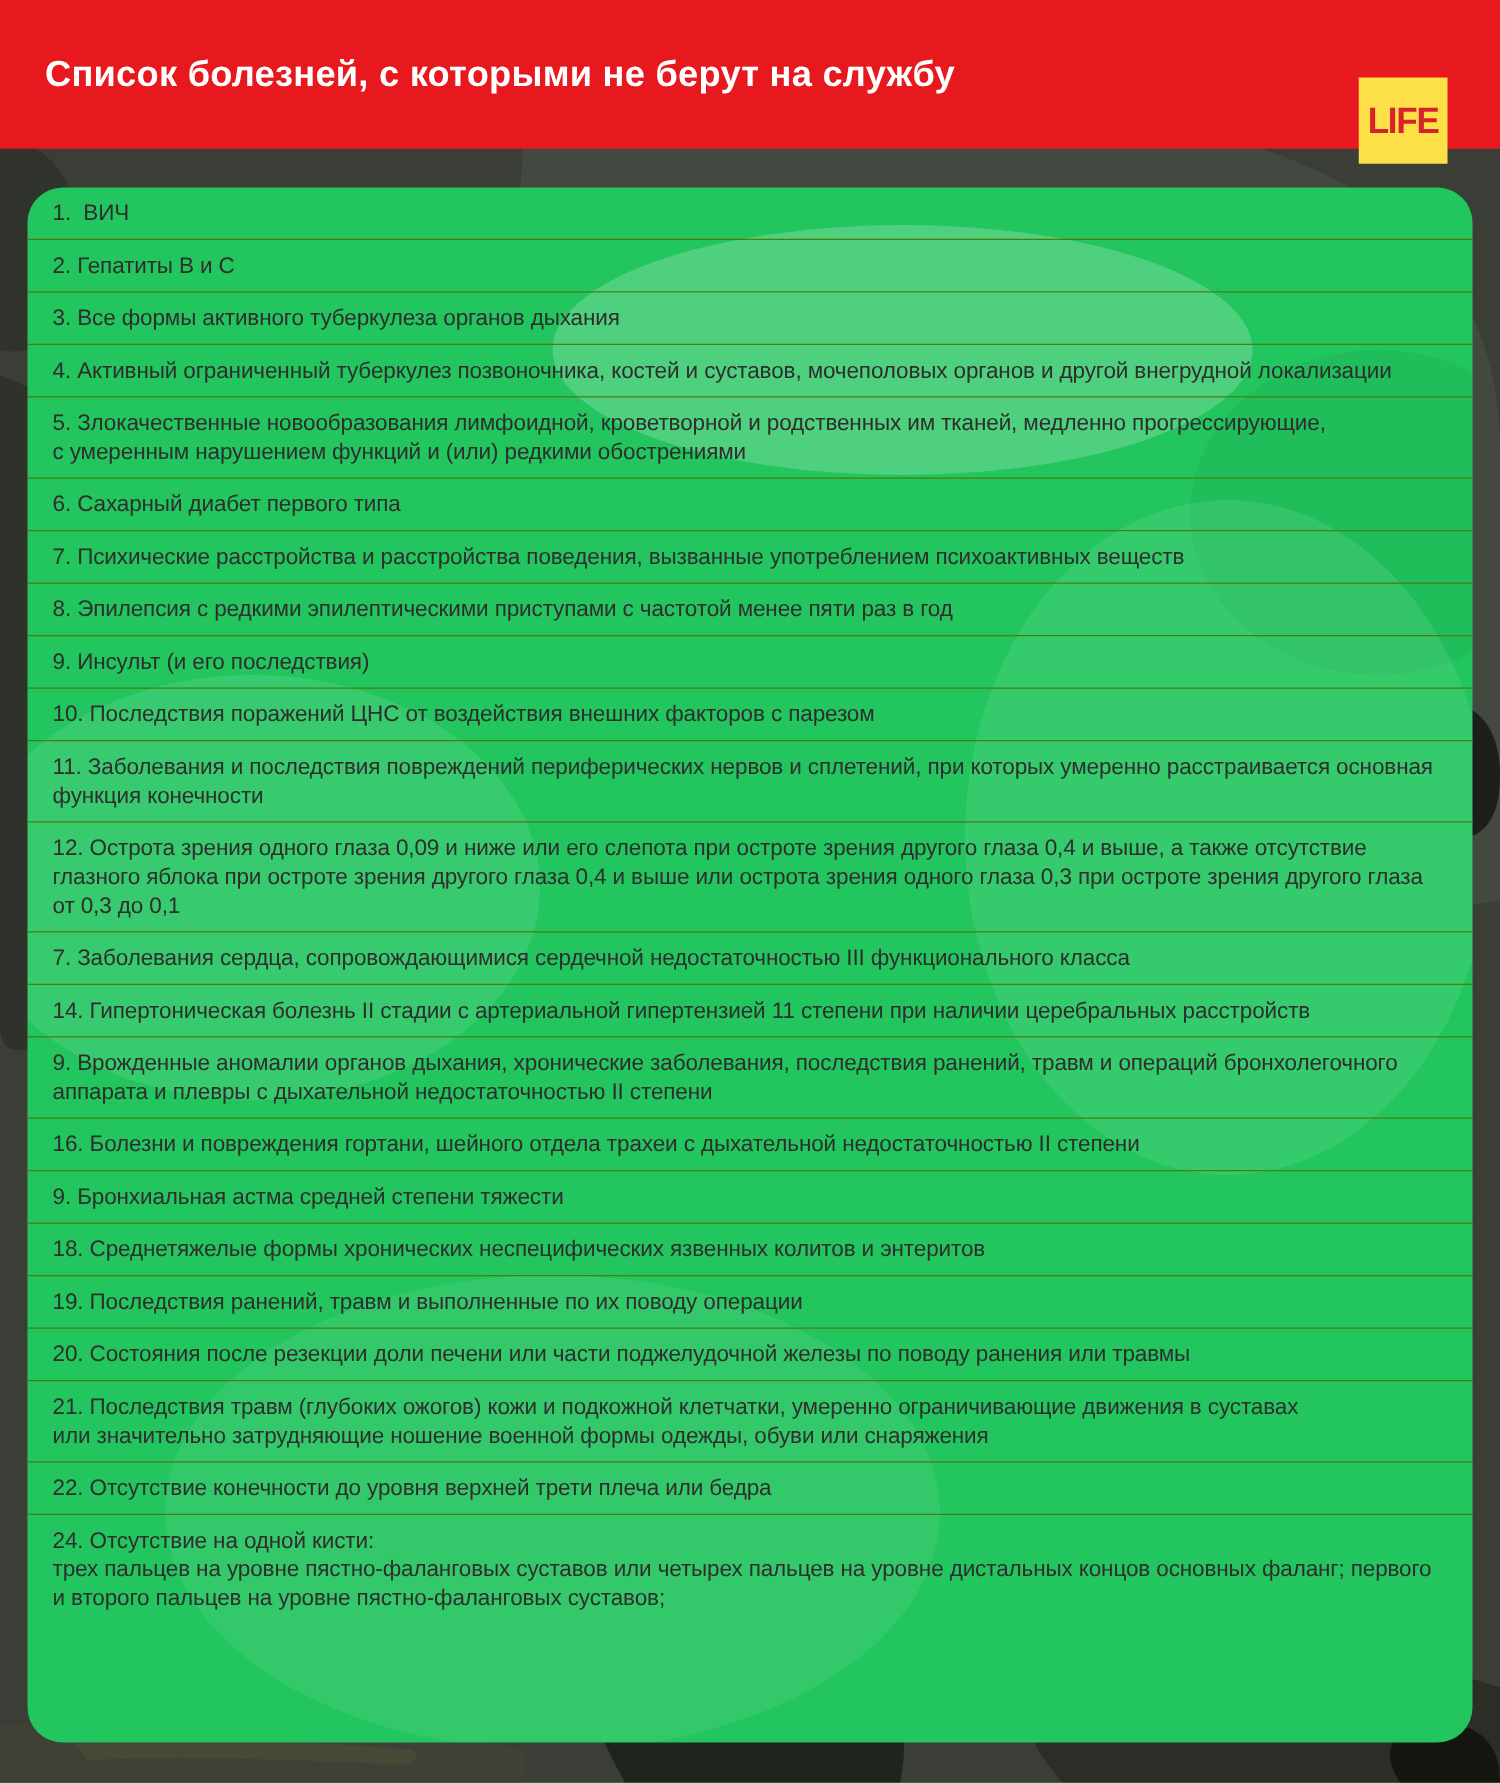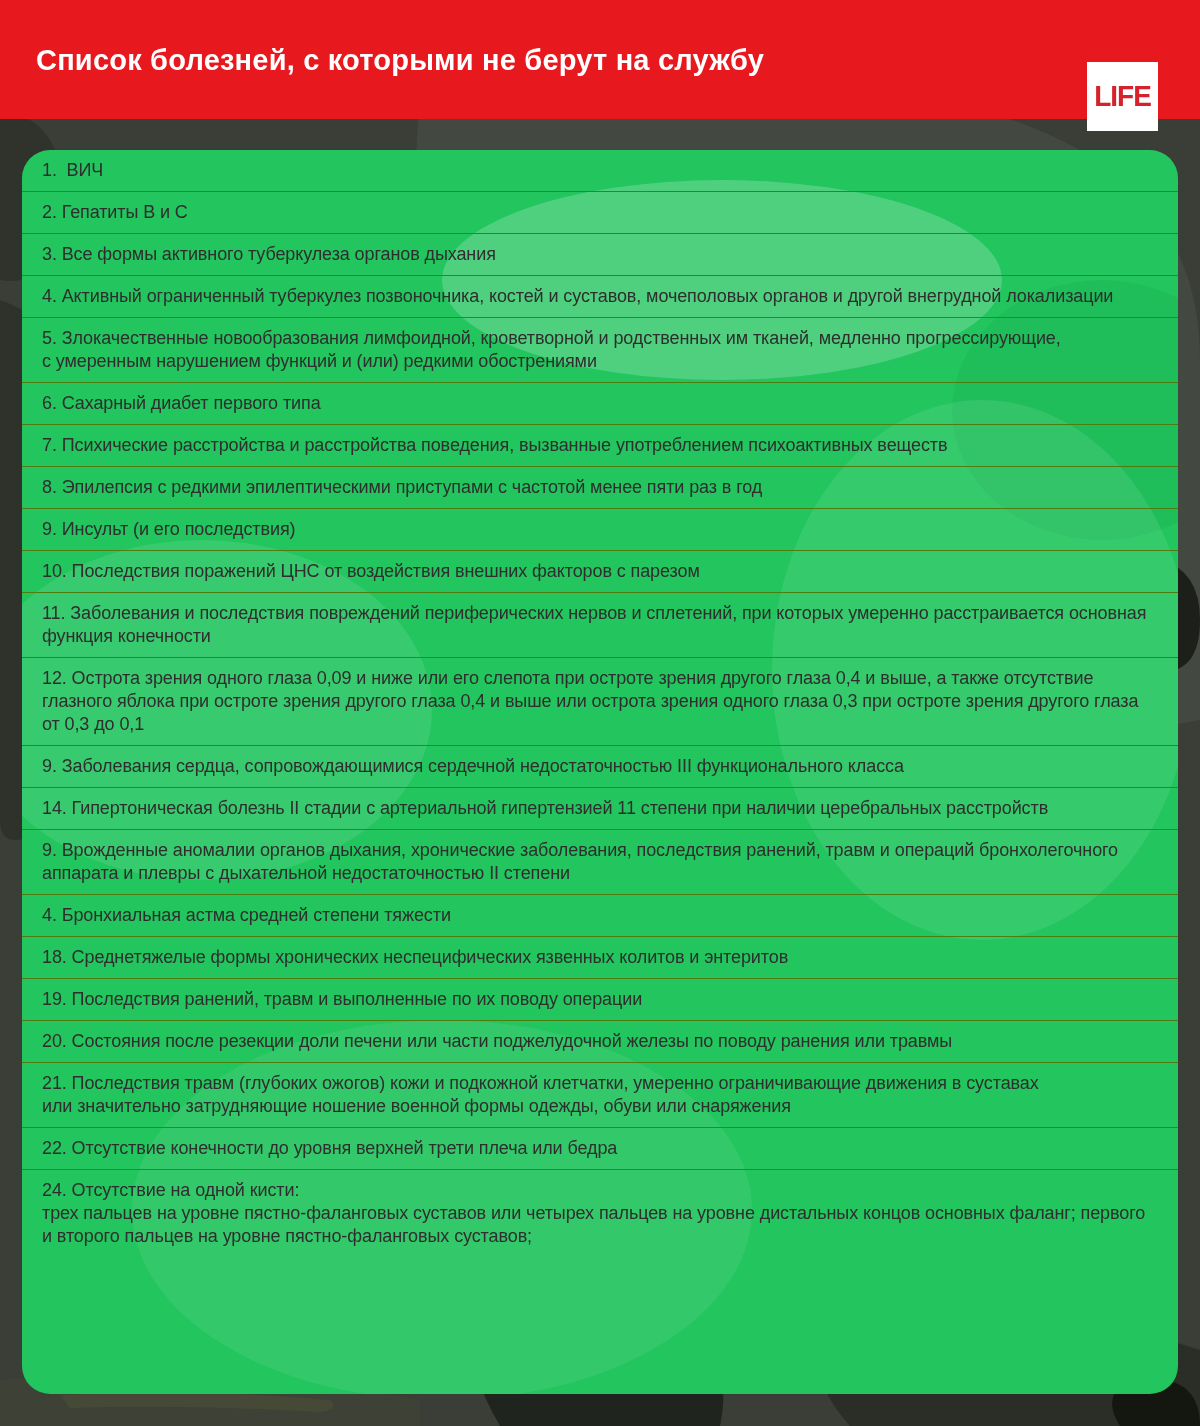--- a/index.html
+++ b/index.html
@@ -15,21 +15,21 @@
     position:absolute;left:0;top:0;width:1200px;height:119px;
     z-index:2;
   }
   .header h1{
     margin:0;position:absolute;left:36px;top:44px;
     font-size:29px;font-weight:bold;color:#ffffff;letter-spacing:0.2px;
     white-space:nowrap;
   }
   .logo{
     position:absolute;left:1087px;top:62px;width:71px;height:69px;
-    background:#ffffff;z-index:3;
+    background:#fde047;z-index:3;
     display:flex;align-items:center;justify-content:center;
   }
   .logo span{
     font-weight:bold;font-size:28px;letter-spacing:-1px;
     transform:scaleY(1.05);
   }
   
   .panel{
     position:absolute;left:22px;top:150px;width:1156px;height:1244px;
     border-radius:28px;overflow:hidden;z-index:2;
@@ -116,31 +116,34 @@
       <div class="row">
         <span>11. Заболевания и последствия повреждений периферических нервов и сплетений, при которых умеренно расстраивается основная
 функция конечности</span>
       </div>
       <div class="row">
         <span>12. Острота зрения одного глаза 0,09 и ниже или его слепота при остроте зрения другого глаза 0,4 и выше, а также отсутствие
 глазного яблока при остроте зрения другого глаза 0,4 и выше или острота зрения одного глаза 0,3 при остроте зрения другого глаза
 от 0,3 до 0,1</span>
       </div>
       <div class="row">
-        <span>9. Заболевания сердца, сопровождающимися сердечной недостаточностью III функционального класса</span>
+        <span>7. Заболевания сердца, сопровождающимися сердечной недостаточностью III функционального класса</span>
       </div>
       <div class="row">
         <span>14. Гипертоническая болезнь II стадии с артериальной гипертензией 11 степени при наличии церебральных расстройств</span>
       </div>
       <div class="row">
         <span>9. Врожденные аномалии органов дыхания, хронические заболевания, последствия ранений, травм и операций бронхолегочного
 аппарата и плевры с дыхательной недостаточностью II степени</span>
       </div>
       <div class="row">
-        <span>4. Бронхиальная астма средней степени тяжести</span>
+        <span>16. Болезни и повреждения гортани, шейного отдела трахеи с дыхательной недостаточностью II степени</span>
+      </div>
+      <div class="row">
+        <span>9. Бронхиальная астма средней степени тяжести</span>
       </div>
       <div class="row">
         <span>18. Среднетяжелые формы хронических неспецифических язвенных колитов и энтеритов</span>
       </div>
       <div class="row">
         <span>19. Последствия ранений, травм и выполненные по их поводу операции</span>
       </div>
       <div class="row">
         <span>20. Состояния после резекции доли печени или части поджелудочной железы по поводу ранения или травмы</span>
       </div>

